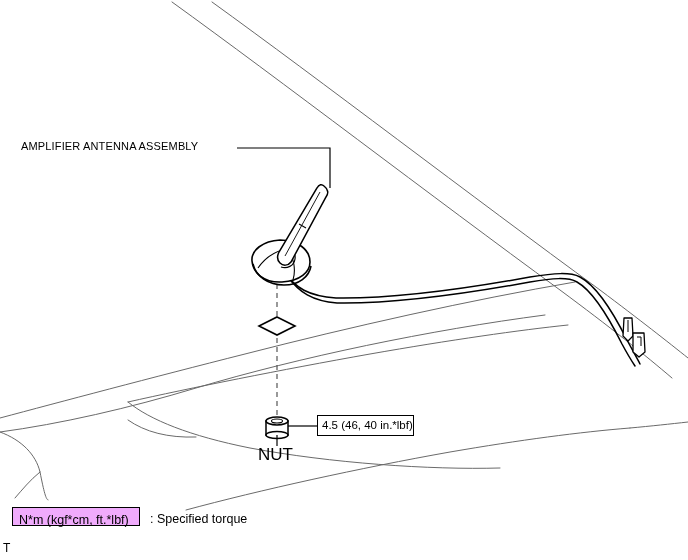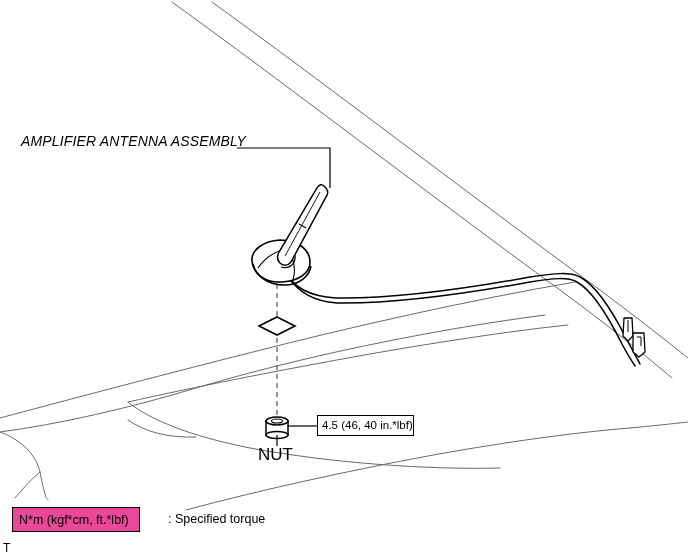--- a/index.html
+++ b/index.html
@@ -27,24 +27,23 @@
   }
   .lbl {
     position: absolute;
     font-family: "Liberation Sans", sans-serif;
     color: #000000;
     white-space: nowrap;
     line-height: 1;
   }
   #callout-amplifier {
     left: 21px;
-    top: 134px;
-    font-size: 14px;
+    top: 141px;
+    font-size: 11px;
     letter-spacing: 0.15px;
-    font-style: italic;
   }
   #label-nut {
     left: 258px;
     top: 446px;
     font-size: 17px;
   }
   #torque-callout-box {
     position: absolute;
     left: 317px;
     top: 415px;
@@ -60,34 +59,34 @@
     left: 4px;
     top: 4px;
     font-size: 11.5px;
     line-height: 1;
   }
   #legend-box {
     position: absolute;
     left: 12px;
     top: 507px;
     width: 128px;
-    height: 25px;
+    height: 19px;
     border: 1.3px solid #000000;
-    background: #ec4899;
+    background: #f0abfc;
     box-sizing: border-box;
   }
   #legend-box-text {
     position: absolute;
     left: 6px;
     top: 6px;
     font-size: 12.5px;
     line-height: 1;
   }
   #legend-desc {
-    left: 168px;
+    left: 150px;
     top: 513px;
     font-size: 12.5px;
   }
   #page-marker {
     left: 3px;
     top: 542px;
     font-size: 12px;
   }
 </style>
 </head>

